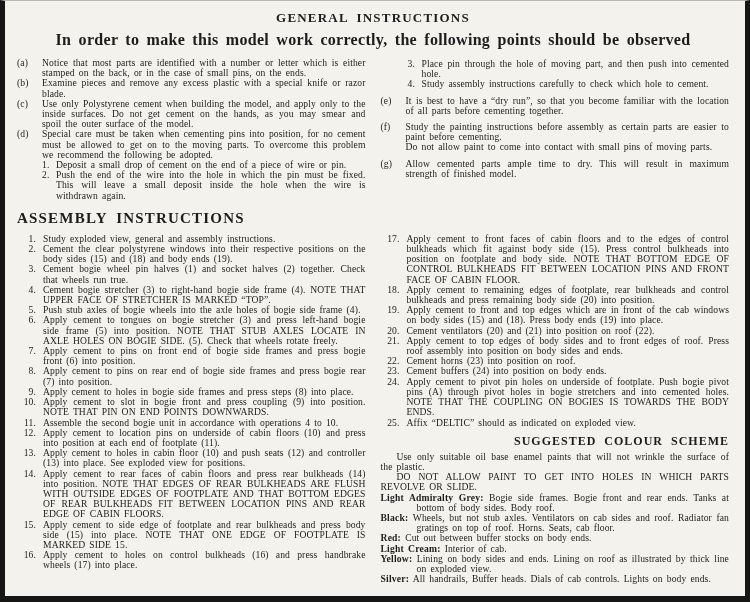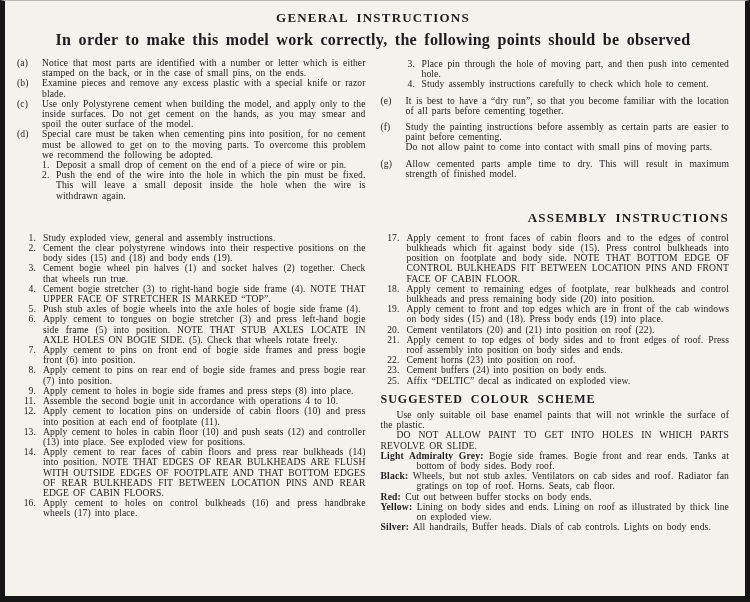--- a/index.html
+++ b/index.html
@@ -34,22 +34,22 @@
   }
   .doc-subtitle {
     text-align: center;
     font-size: 16px;
     font-weight: bold;
     letter-spacing: 0.3px;
     word-spacing: 3px;
     margin-bottom: 9px;
   }
   .section-title {
-    text-align: right;
-    font-size: 13px;
+    text-align: left;
+    font-size: 15px;
     font-weight: bold;
     letter-spacing: 1.2px;
     word-spacing: 4px;
     margin: 9px 0 7px 0;
   }
   .cols { display: flex; gap: 15px; }
   .col { flex: 1; min-width: 0; }
   .body-text, .gi, .ai, .sub, .entry, .ci {
     font-size: 9.6px;
     line-height: 10.2px;
@@ -65,21 +65,21 @@
   .sub .num { flex: none; width: 14px; }
   .sub .txt { flex: 1; }
   .col-right-general .sub { margin-left: 27px; }
   .col-right-general [data-list="general.right"] .gi { margin-top: 6px; }
   .col-right-general [data-list="general.d_sub_right"] { margin-top: 1px; }
   .ai { display: flex; }
   .ai .num { flex: none; width: 19px; text-align: right; padding-right: 0; }
   .ai .txt { flex: 1; margin-left: 7px; }
   .colour-section { margin-top: 4px; }
   .colour-title {
-    text-align: left;
+    text-align: right;
     font-size: 12px;
     font-weight: bold;
     letter-spacing: 1px;
     word-spacing: 4px;
     margin: 6px 0 3px 0;
   }
   .ci { text-indent: 16px; }
   .entry { padding-left: 36px; text-indent: -36px; }
   .entry b { letter-spacing: 0.2px; }
 </style>
@@ -206,20 +206,24 @@
           <div class="ai">
             <span class="num">8.</span>
             <span class="txt">Apply cement to pins on rear end of bogie side frames and press bogie rear (7) into position.</span>
           </div>
 
           <div class="ai">
             <span class="num">9.</span>
             <span class="txt">Apply cement to holes in bogie side frames and press steps (8) into place.</span>
           </div>
 
+          <div class="ai">
+            <span class="num">10.</span>
+            <span class="txt">Apply cement to slot in bogie front and press coupling (9) into position. NOTE THAT PIN ON END POINTS DOWNWARDS.</span>
+          </div>
 
           <div class="ai">
             <span class="num">11.</span>
             <span class="txt">Assemble the second bogie unit in accordance with operations 4 to 10.</span>
           </div>
 
           <div class="ai">
             <span class="num">12.</span>
             <span class="txt">Apply cement to location pins on underside of cabin floors (10) and press into position at each end of footplate (11).</span>
           </div>
@@ -227,20 +231,24 @@
           <div class="ai">
             <span class="num">13.</span>
             <span class="txt">Apply cement to holes in cabin floor (10) and push seats (12) and controller (13) into place. See exploded view for positions.</span>
           </div>
 
           <div class="ai">
             <span class="num">14.</span>
             <span class="txt">Apply cement to rear faces of cabin floors and press rear bulkheads (14) into position. NOTE THAT EDGES OF REAR BULKHEADS ARE FLUSH WITH OUTSIDE EDGES OF FOOTPLATE AND THAT BOTTOM EDGES OF REAR BULKHEADS FIT BETWEEN LOCATION PINS AND REAR EDGE OF CABIN FLOORS.</span>
           </div>
 
+          <div class="ai">
+            <span class="num">15.</span>
+            <span class="txt">Apply cement to side edge of footplate and rear bulkheads and press body side (15) into place. NOTE THAT ONE EDGE OF FOOTPLATE IS MARKED SIDE 15.</span>
+          </div>
 
           <div class="ai">
             <span class="num">16.</span>
             <span class="txt">Apply cement to holes on control bulkheads (16) and press handbrake wheels (17) into place.</span>
           </div>
         </div>
     </div>
 
     <div class="col">
       <div data-list="assembly.right">
@@ -273,39 +281,44 @@
           <div class="ai">
             <span class="num">22.</span>
             <span class="txt">Cement horns (23) into position on roof.</span>
           </div>
 
           <div class="ai">
             <span class="num">23.</span>
             <span class="txt">Cement buffers (24) into position on body ends.</span>
           </div>
 
+          <div class="ai">
+            <span class="num">24.</span>
+            <span class="txt">Apply cement to pivot pin holes on underside of footplate. Push bogie pivot pins (A) through pivot holes in bogie stretchers and into cemented holes. NOTE THAT THE COUPLING ON BOGIES IS TOWARDS THE BODY ENDS.</span>
+          </div>
 
           <div class="ai">
             <span class="num">25.</span>
-            <span class="txt">Affix “DELTIC” decal as indicated on exploded view.</span>
+            <span class="txt">Affix “DELTIC” should as indicated on exploded view.</span>
           </div>
         </div>
 
       <div class="colour-section">
         <h3 class="colour-title">SUGGESTED COLOUR SCHEME</h3>
         <p class="ci">Use only suitable oil base enamel paints that will not wrinkle the surface of the plastic.</p>
         <p class="ci">DO NOT ALLOW PAINT TO GET INTO HOLES IN WHICH PARTS REVOLVE OR SLIDE.</p>
         <div data-list="colour_scheme.entries">
 
             <div class="entry"><b>Light Admiralty Grey:</b> <span>Bogie side frames. Bogie front and rear ends. Tanks at bottom of body sides. Body roof.</span></div>
 
             <div class="entry"><b>Black:</b> <span>Wheels, but not stub axles. Ventilators on cab sides and roof. Radiator fan gratings on top of roof. Horns. Seats, cab floor.</span></div>
 
             <div class="entry"><b>Red:</b> <span>Cut out between buffer stocks on body ends.</span></div>
 
+            <div class="entry"><b>Light Cream:</b> <span>Interior of cab.</span></div>
 
             <div class="entry"><b>Yellow:</b> <span>Lining on body sides and ends. Lining on roof as illustrated by thick line on exploded view.</span></div>
 
             <div class="entry"><b>Silver:</b> <span>All handrails, Buffer heads. Dials of cab controls. Lights on body ends.</span></div>
           </div>
       </div>
     </div>
   </div>
 
 </div>

